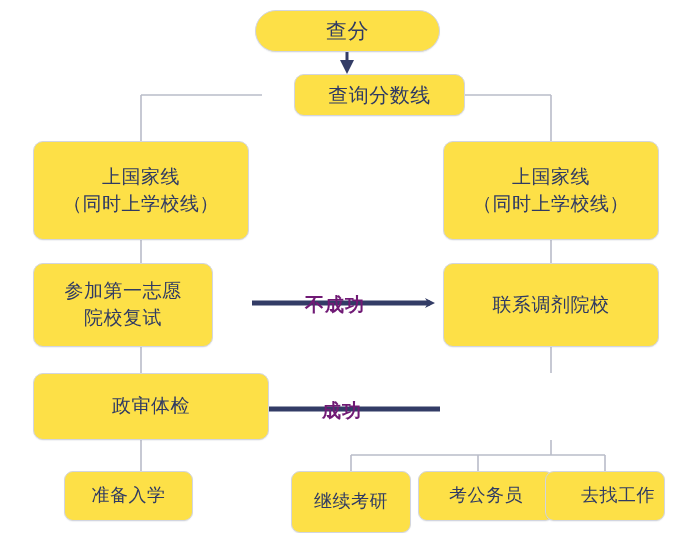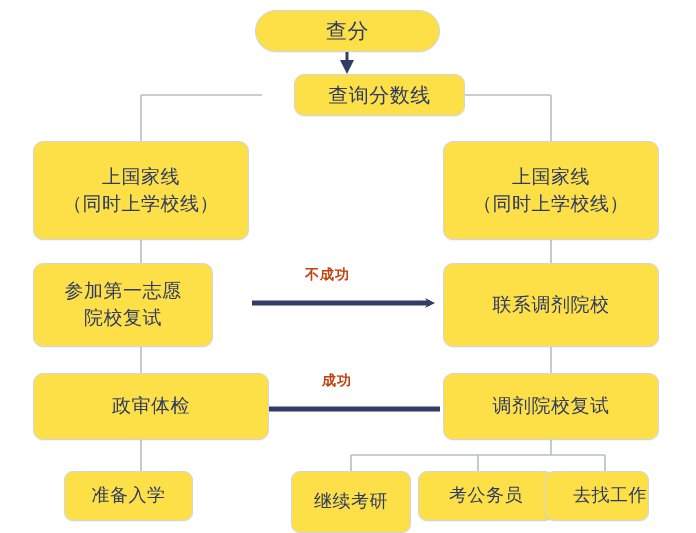--- a/index.html
+++ b/index.html
@@ -42,25 +42,26 @@
   }
   .node.pill {
     border-radius: 24px;
   }
   .node.small {
     font-size: 18px;
     border-radius: 9px;
   }
   .edge-label {
     position: absolute;
-    color: #c2410c;
-    font-size: 14px;
+    color: #701a75;
+    font-size: 19px;
     font-weight: 700;
     letter-spacing: 1px;
     white-space: nowrap;
+    margin-top: 26px;
   }
 </style>
 </head>
 <body>
 
 <div id="canvas">
 
   <svg class="connectors" viewBox="0 0 696 533">
     <defs>
       <marker id="thinArrow" markerWidth="12" markerHeight="12" refX="5" refY="5" orient="auto" markerUnits="userSpaceOnUse">
@@ -118,27 +119,26 @@
   <div class="node" style="left:443px; top:141px; width:216px; height:99px;">上国家线
 （同时上学校线）</div>
 
   <div class="node" style="left:33px; top:263px; width:180px; height:84px;">参加第一志愿
 院校复试</div>
 
   <div class="node" style="left:443px; top:263px; width:216px; height:84px;">联系调剂院校</div>
 
   <div class="node" style="left:33px; top:373px; width:236px; height:67px;">政审体检</div>
 
-  <div class="node" style="left:443px; top:373px; width:216px; height:67px;">调剂院校复试</div>
 
   <div class="node small" style="left:64px; top:471px; width:129px; height:50px;">准备入学</div>
 
   <div class="node small" style="left:291px; top:471px; width:120px; height:62px;">继续考研</div>
 
   <div class="node small" style="left:418px; top:471px; width:136px; height:50px;">考公务员</div>
 
-  <div class="node small" style="left:545px; top:471px; width:104px; height:50px;padding-left:26px;">去找工作</div>
+  <div class="node small" style="left:545px; top:471px; width:120px; height:50px;padding-left:26px;">去找工作</div>
 
   <div class="edge-label" style="left:305px; top:266px;">不成功</div>
 
   <div class="edge-label" style="left:322px; top:372px;">成功</div>
 
 </div>
 
 </body></html>

